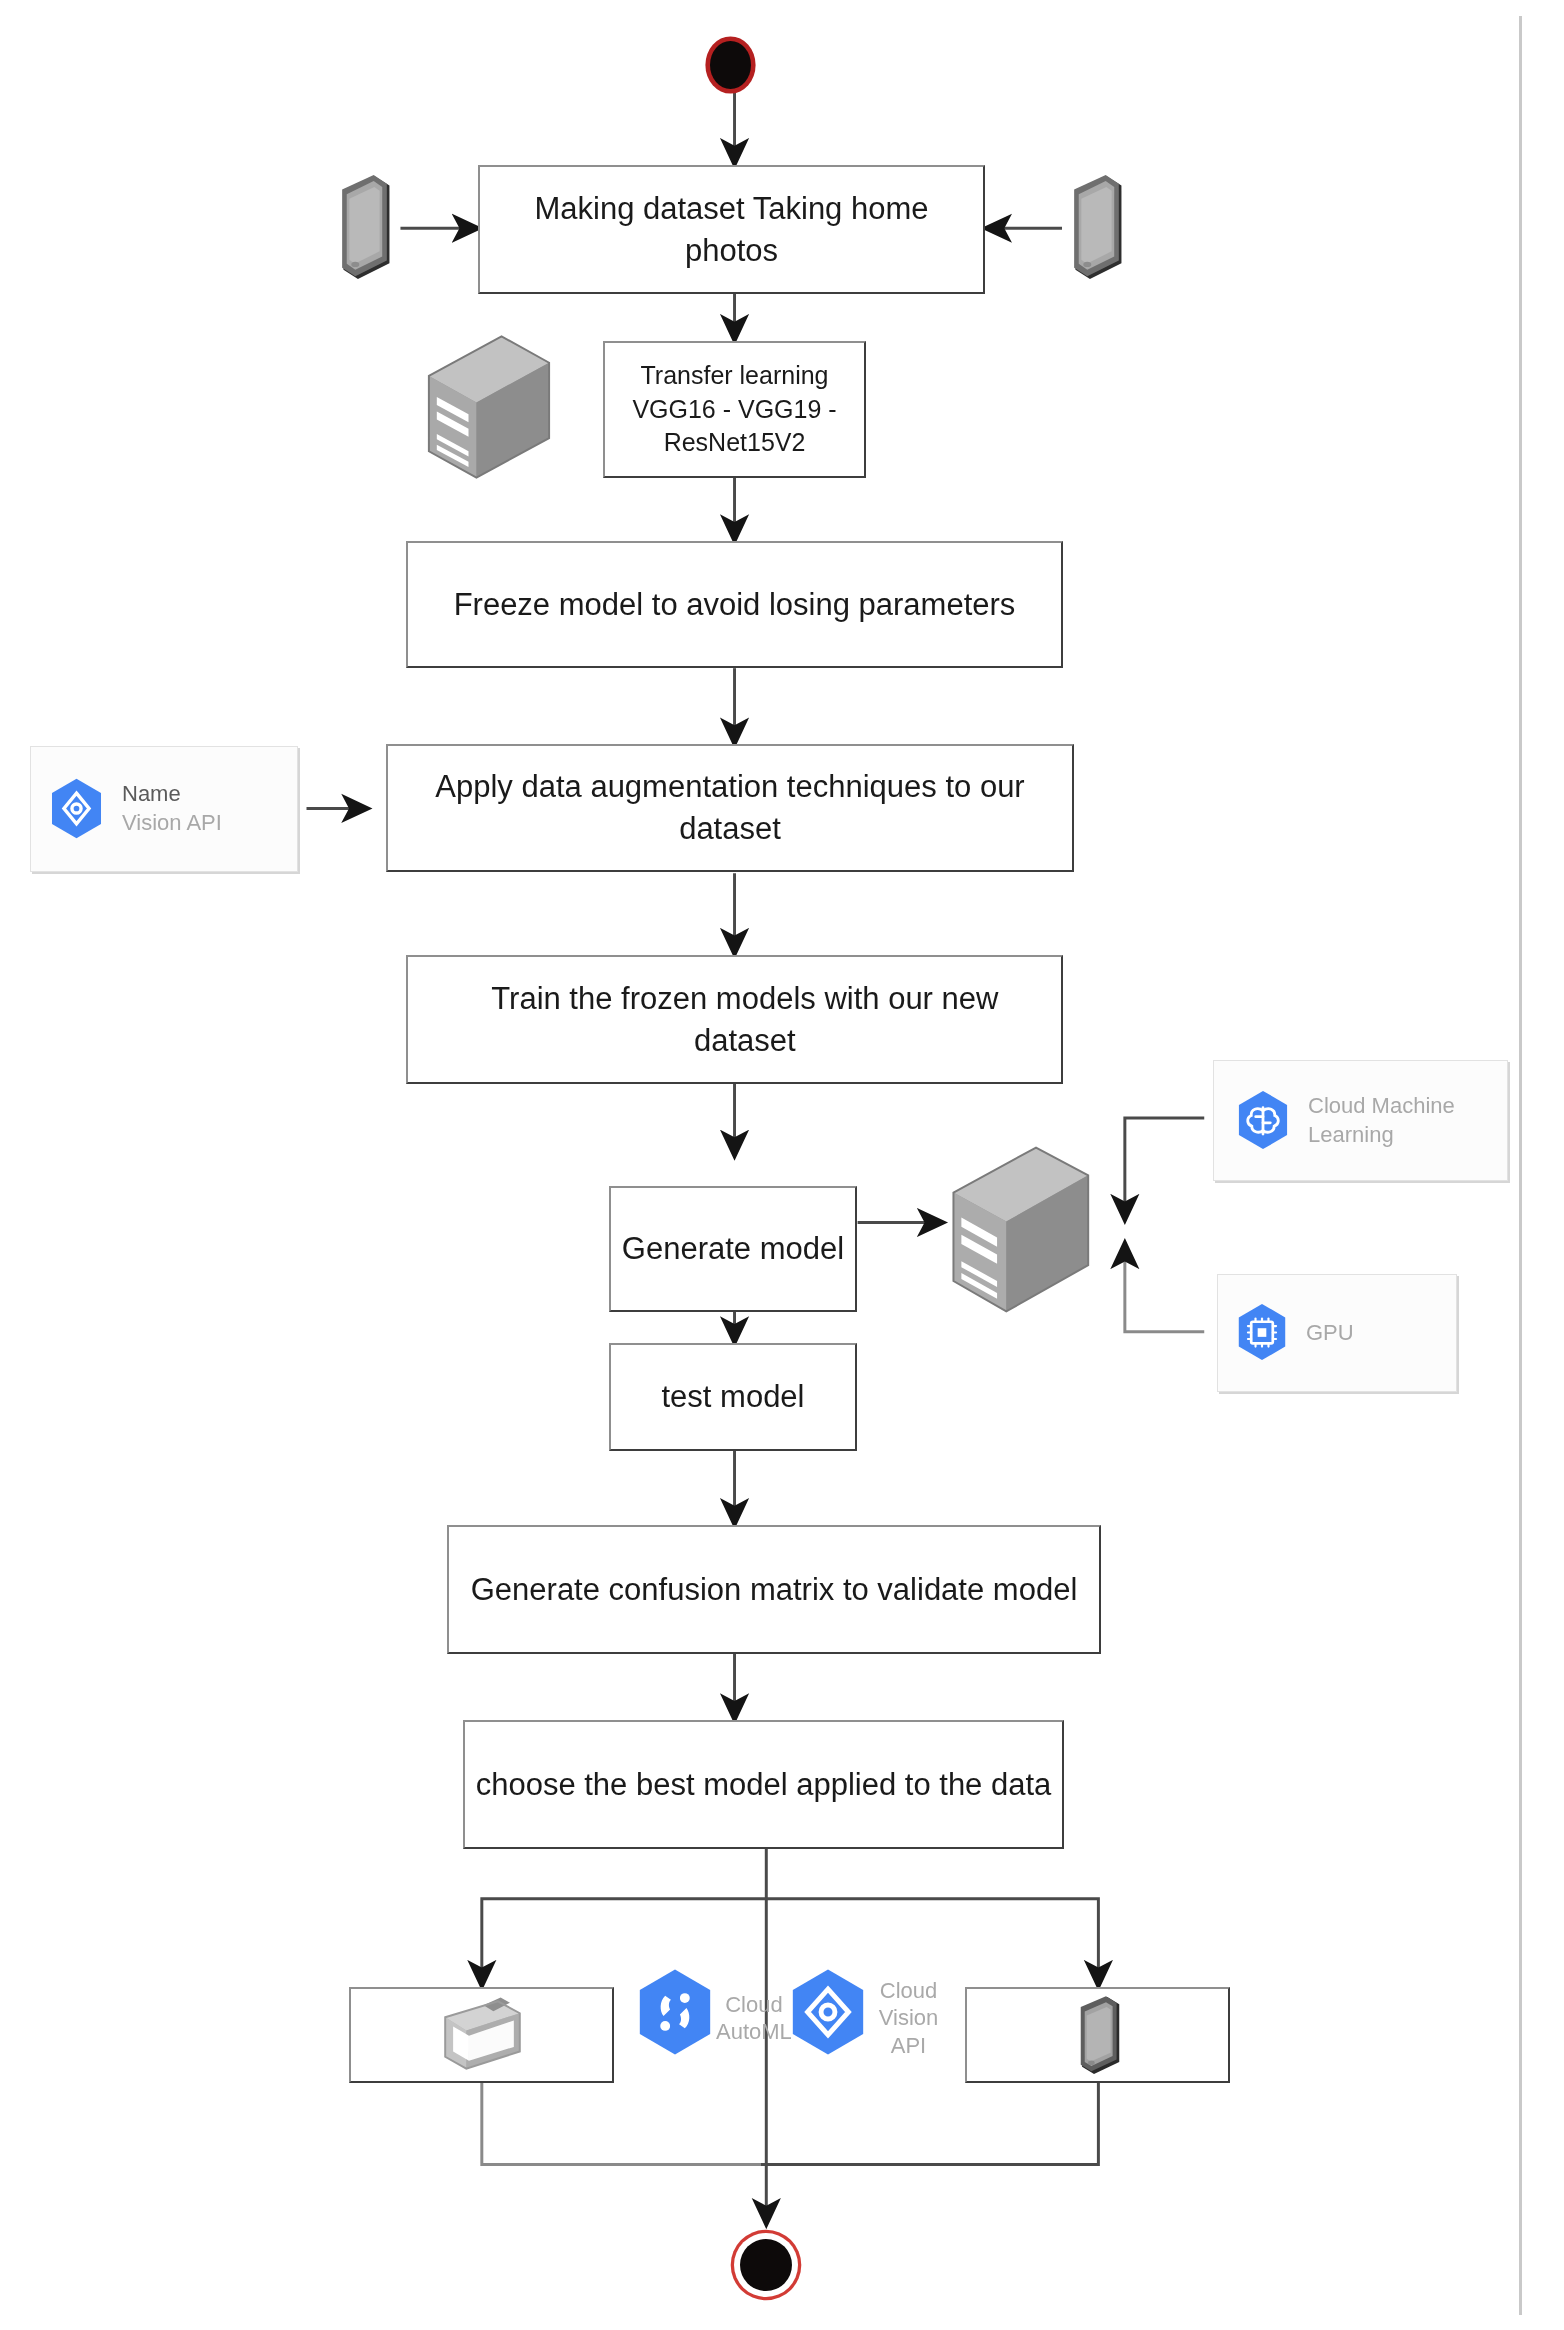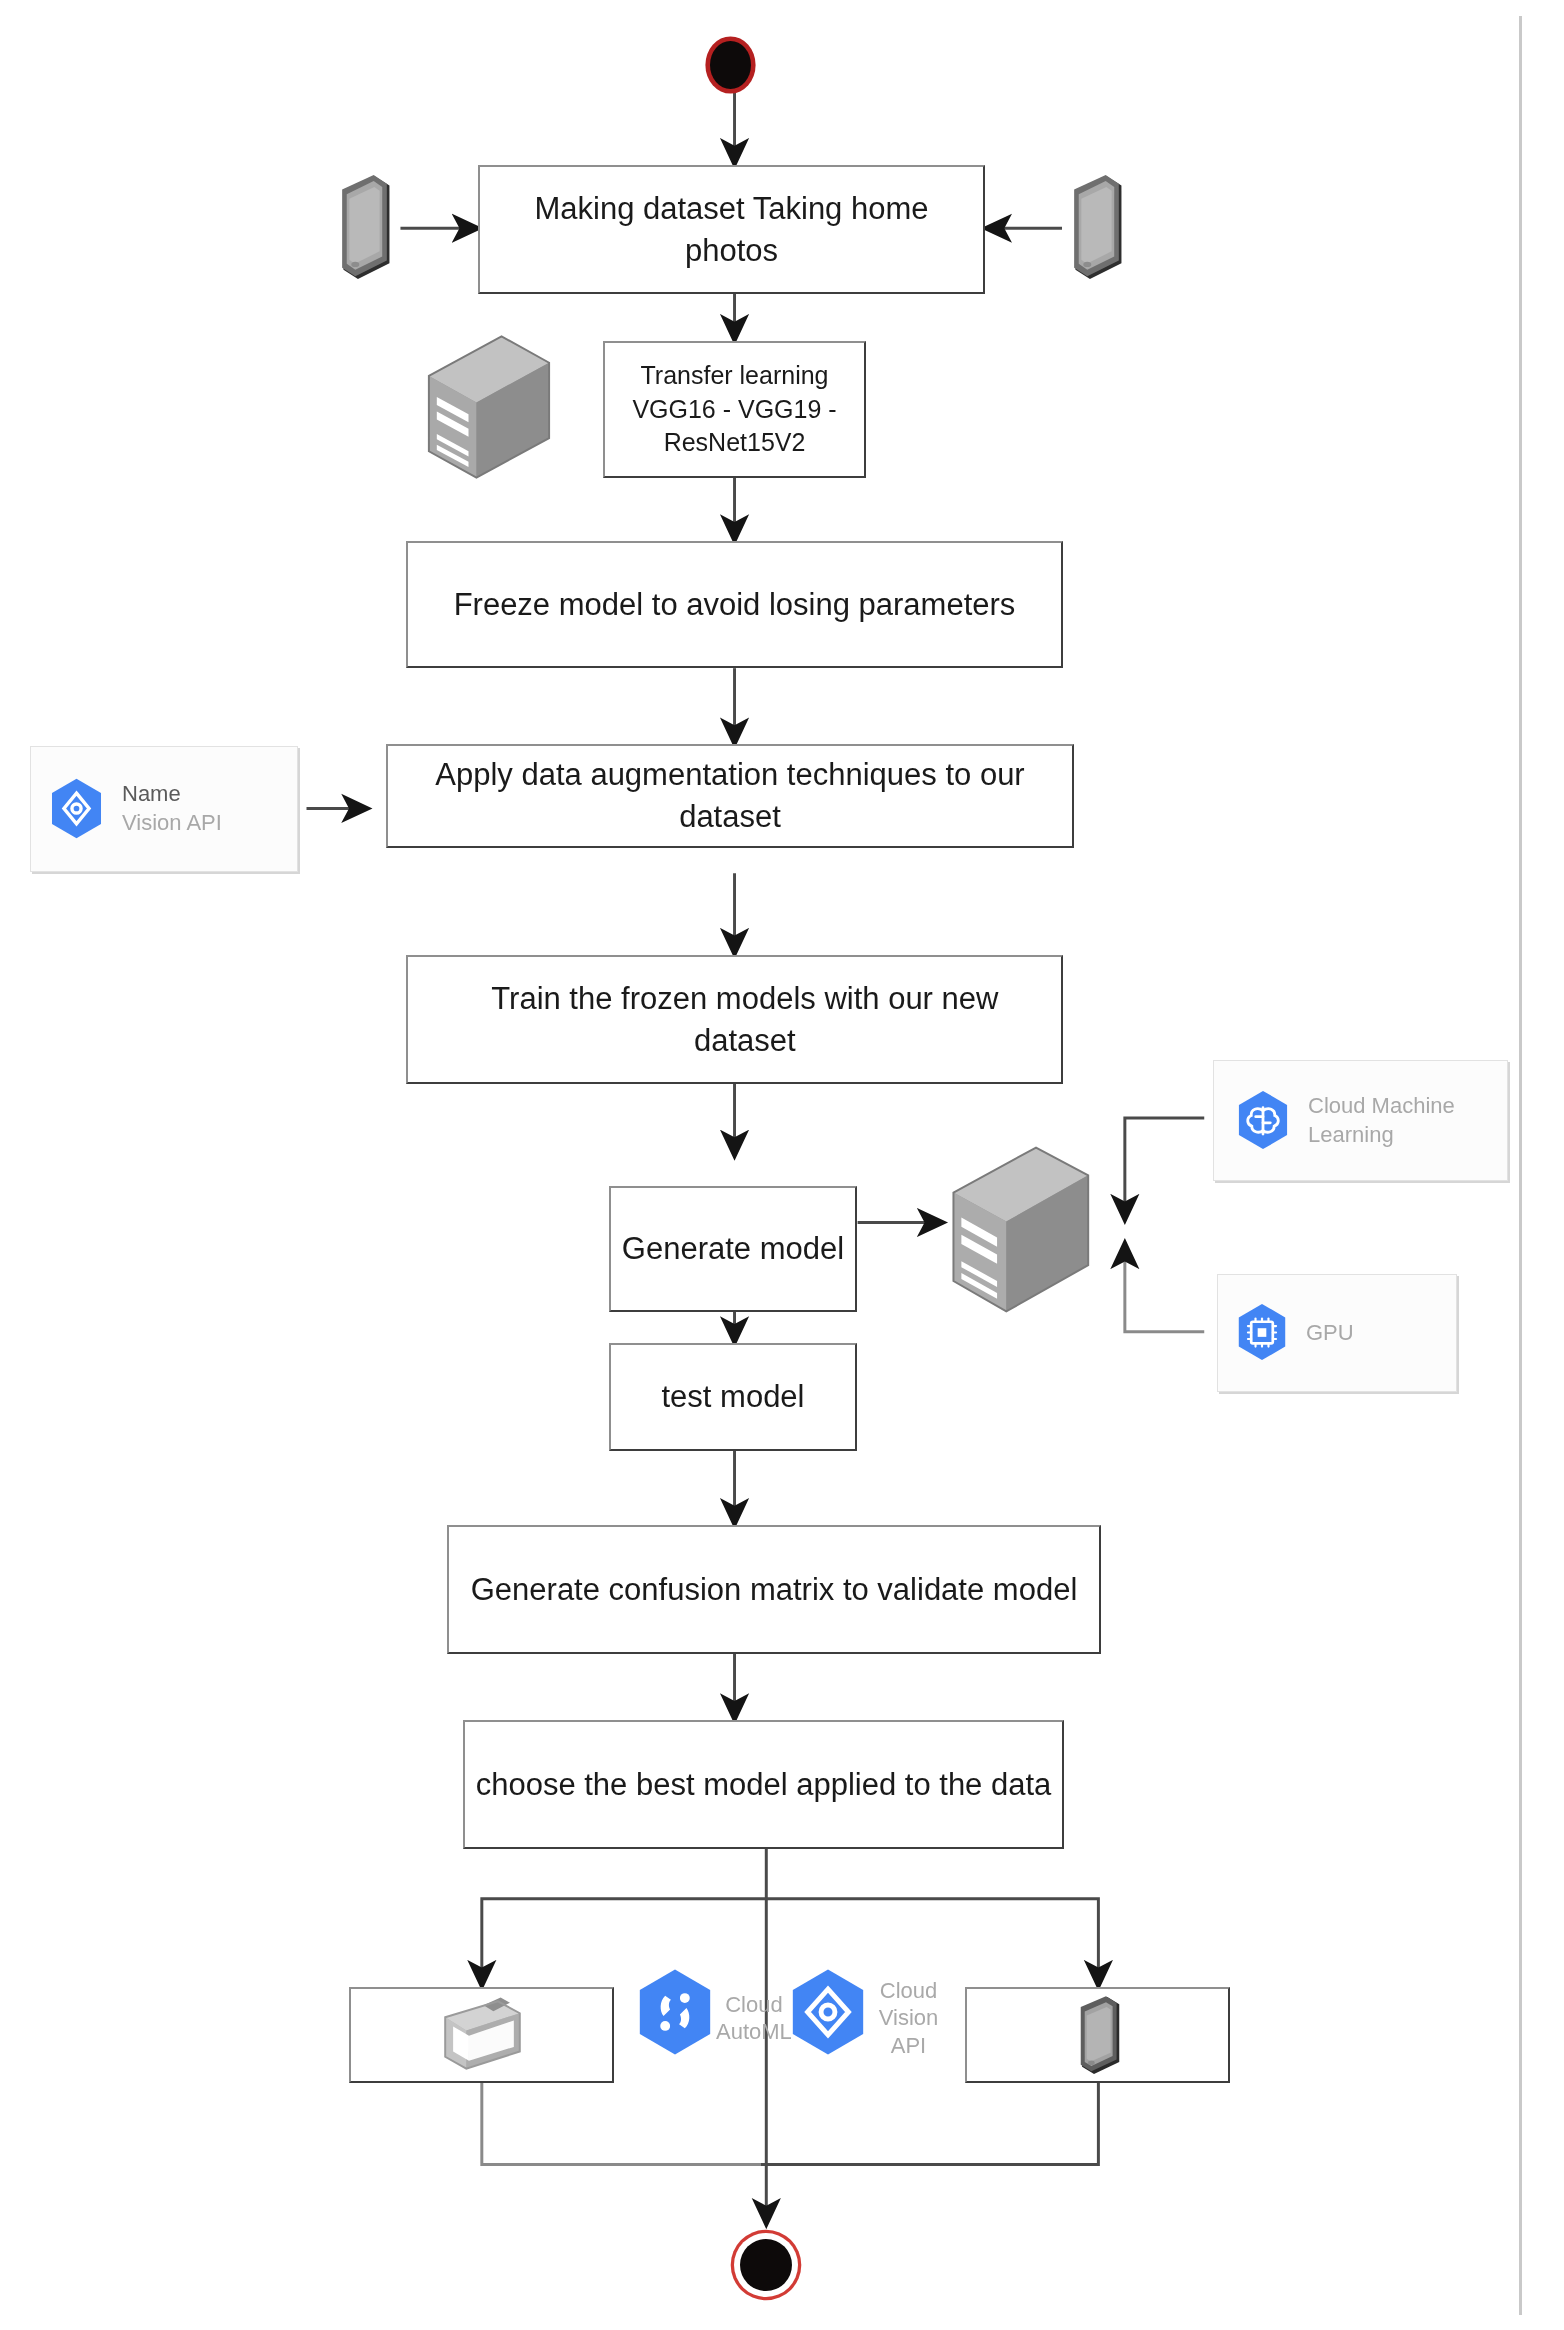--- a/index.html
+++ b/index.html
@@ -193,21 +193,21 @@
         <path d="M50,28 L72,55 L50,82 L28,55 Z" fill="none" stroke="#ffffff" stroke-width="6"></path>
         <circle cx="50" cy="55" r="8" fill="none" stroke="#ffffff" stroke-width="6"></circle>
       </svg>
     </span>
     <span class="glabel">
       <span class="l1">Name</span>
       <span class="l2">Vision API</span>
     </span>
   </div>
 
-  <div class="node" style="left:386px;top:744px;width:688px;height:104px;">
+  <div class="node" style="left:386px;top:744px;width:688px;height:128px;">
     <span>Apply data augmentation techniques to our dataset</span>
   </div>
 
   <div class="node" style="left:406px;top:955px;width:657px;height:129px;padding-left:30px;">
     <span>Train the frozen models with our new dataset</span>
   </div>
 
   <div class="node" style="left:609px;top:1157px;width:248px;height:126px;margin-top:29px;">
     <span>Generate model</span>
   </div>

